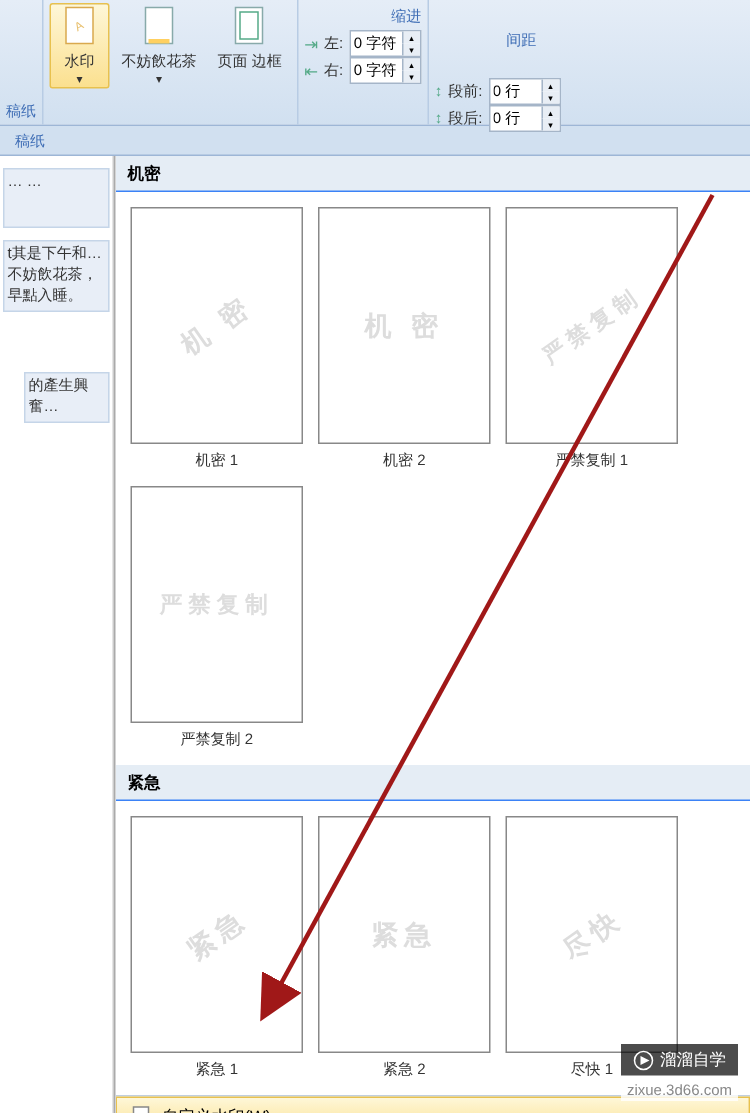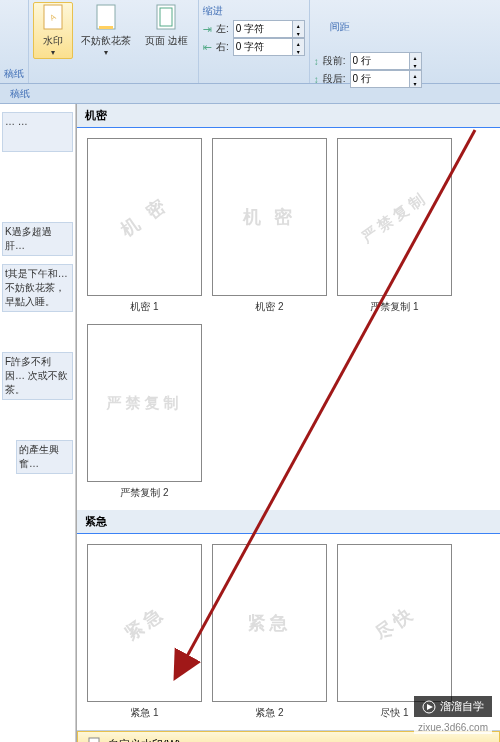--- a/index.html
+++ b/index.html
@@ -1,29 +1,29 @@
 <!DOCTYPE html>
 <html><head>
   <meta charset="utf-8">
   <style>
     * { margin: 0; padding: 0; box-sizing: border-box; }
     body { font-family: "Microsoft YaHei", sans-serif; font-size: 11px; background: #fff; width: 500px; height: 742px; overflow: hidden; position: relative; }
     
     .ribbon { background: linear-gradient(#e5edf7, #d1e0f0); border-bottom: 1px solid #9db6d6; display: flex; height: 84px; }
     .ribbon-group { display: flex; flex-direction: column; border-right: 1px solid #b8cce4; padding: 2px 4px; height: 100%; }
-    .ribbon-group-label { font-size: 10px; color: #3e6db5; text-align: left; margin-top: auto; padding-top: 2px; }
+    .ribbon-group-label { font-size: 10px; color: #3e6db5; text-align: right; margin-top: auto; padding-top: 2px; }
     .ribbon-group-items { display: flex; gap: 2px; }
     .ribbon-btn { display: flex; flex-direction: column; align-items: center; padding: 2px 6px; cursor: pointer; border-radius: 2px; }
     .ribbon-btn.active { background: linear-gradient(#fef7d8, #fbe08f); border: 1px solid #e8c14e; padding: 1px 5px; }
     .ribbon-icon { width: 28px; height: 28px; display: flex; align-items: center; justify-content: center; }
     .ribbon-btn-label { font-size: 10px; color: #333; margin-top: 2px; white-space: nowrap; }
     .drop-arrow { font-size: 8px; color: #333; }
     .spin-row { display: flex; align-items: center; gap: 4px; }
     .spin-label { font-size: 10px; color: #333; white-space: nowrap; }
-    .spin-input { width: 72px; height: 18px; border: 1px solid #a5b5c8; background: #fff; font-size: 10px; padding: 0 14px 0 2px; position: relative; }
+    .spin-input { width: 48px; height: 18px; border: 1px solid #a5b5c8; background: #fff; font-size: 10px; padding: 0 14px 0 2px; position: relative; }
     .spin-wrap { position: relative; }
     .spin-arrows { position: absolute; right: 1px; top: 1px; width: 12px; height: 16px; display: flex; flex-direction: column; }
     .spin-arrows span { height: 8px; font-size: 6px; display: flex; align-items: center; justify-content: center; background: #e8eef5; border-left: 1px solid #a5b5c8; cursor: pointer; }
     
     .tabs-bar { background: #d1e0f0; border-bottom: 1px solid #9db6d6; height: 20px; display: flex; align-items: center; padding: 0 10px; }
     .tab-label { font-size: 10px; color: #3e6db5; }
     
     .content-area { display: flex; position: absolute; top: 104px; bottom: 0; left: 0; right: 0; }
     .doc-text { width: 76px; background: #fff; border-right: 1px solid #ccc; font-size: 10px; color: #333; }
     .doc-snip { background: #e8eef7; padding: 2px; margin: 8px 2px; border: 1px solid #c5d5e8; line-height: 1.4; overflow: hidden; }
@@ -133,26 +133,23 @@
 </div>
 
 <div class="tabs-bar">
   <span class="tab-label">稿纸</span>
 </div>
 
 <div class="content-area">
   <div class="doc-text">
     <div class="doc-snip" style="height:40px;">…
 …</div>
-    <div class="doc-snip" style="margin-top:70px;">K過多超過肝…</div>
     <div class="doc-snip" style="">t其是下午和…
 不妨飲花茶，
 早點入睡。</div>
-    <div class="doc-snip" style="margin-top:40px;">F許多不利因…
-次或不飲茶。</div>
     <div class="doc-snip" style="margin-top:40px;margin-left:16px;">的產生興奮…</div>
   </div>
 
   <div class="gallery">
     <div class="gal-section-header">机密</div>
     <div class="gal-items">
       <div class="gal-item">
         <div class="gal-thumb">
             <span class="wm-text">机 密</span>
           </div>

